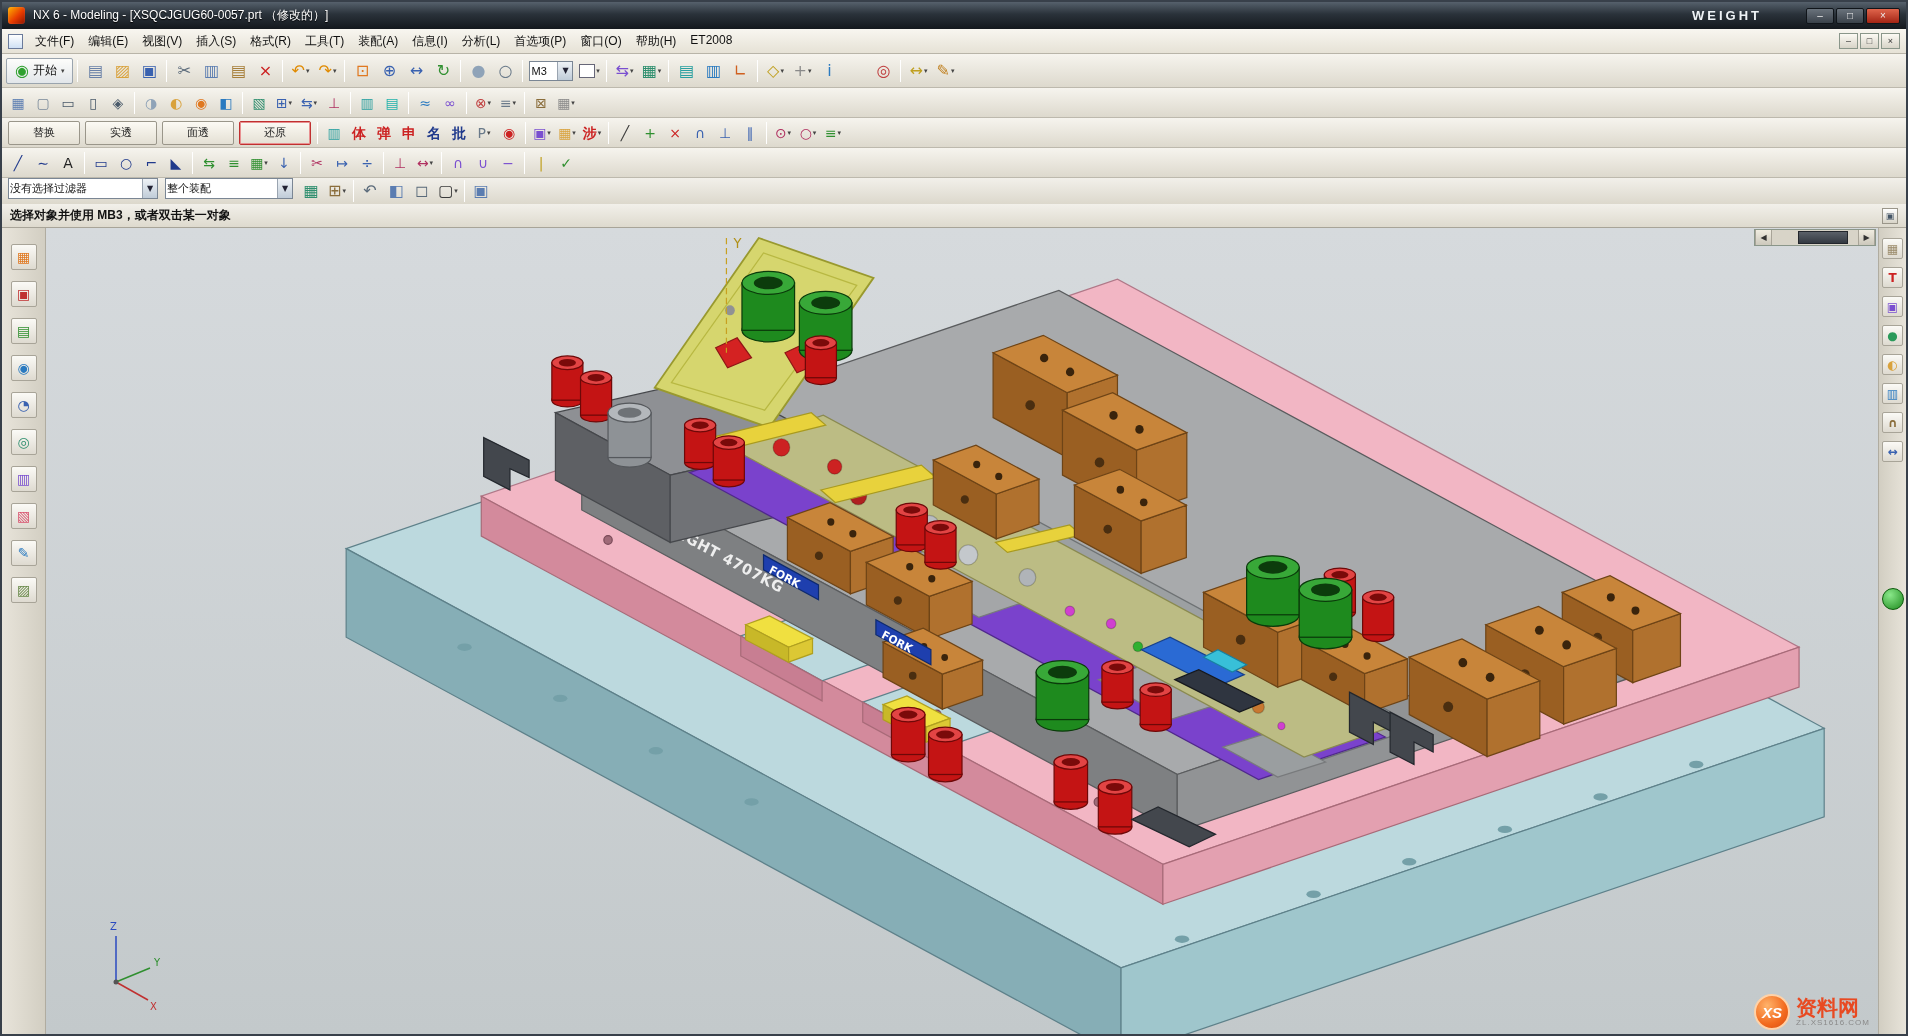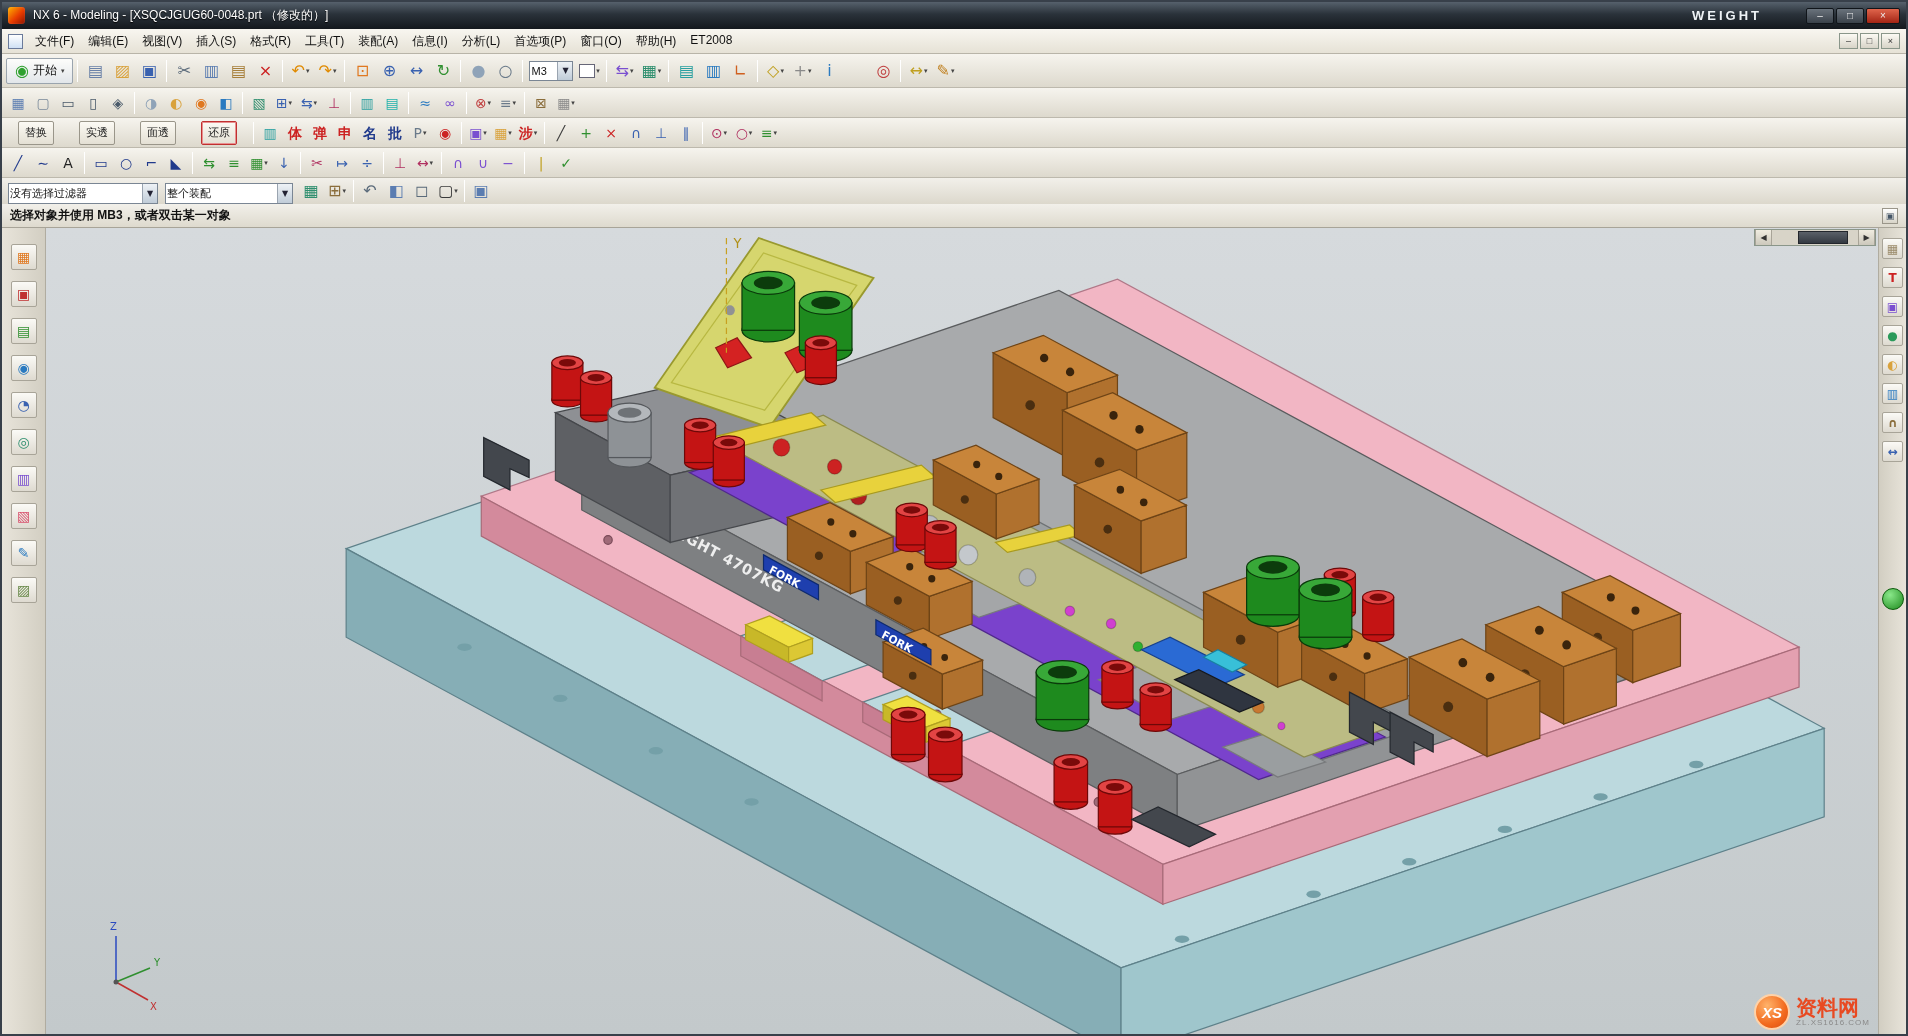--- a/index.html
+++ b/index.html
@@ -23,30 +23,30 @@
 
 .toolbar-row{display:flex;align-items:center;background:linear-gradient(#f6f4ee,#ddd9cd);border-bottom:1px solid #bdb9ad;padding:1px 4px;gap:1px;flex:none}
 #row1{height:34px}
 #row2,#row3,#row4{height:30px}
 .tbtn{height:26px;min-width:26px;display:inline-flex;align-items:center;justify-content:center;background:transparent;border:1px solid transparent;border-radius:2px;gap:1px;font-family:inherit}
 #row2 .tbtn,#row3 .tbtn,#row4 .tbtn{height:24px;min-width:24px}
 .tbtn .g{font-family:"DejaVu Sans",sans-serif;font-size:16px;line-height:1}
 #row2 .g,#row3 .g,#row4 .g{font-size:14px}
 .caret{font-size:7px;color:#444;font-family:"DejaVu Sans",sans-serif}
 .tsep{width:1px;height:22px;background:#aeaa9e;border-right:1px solid #fff;margin:0 3px;flex:none}
-.tbtn.txt{font-size:11px;padding:0 6px;border:1px solid #9a968a;background:linear-gradient(#fcfaf4,#e4e0d4);margin:0 12px;color:#222}
+.tbtn.txt{font-size:11px;padding:0 24px;border:1px solid #9a968a;background:linear-gradient(#fcfaf4,#e4e0d4);margin:0 2px;color:#222}
 .tbtn.txt.active{border:1px solid #c03030;box-shadow:inset 0 0 0 1px #e89090}
 .tbtn.cn .g{font-size:17px;font-weight:bold;font-family:inherit}
 .tbtn.start-btn{padding:0 8px;font-size:12px;border:1px solid #9aa4ae;background:linear-gradient(#fdfdfb,#e2e6ea);gap:4px;color:#111}
 .combo{display:inline-flex;align-items:center;height:20px;border:1px solid #7a8694;background:#fff;margin:0 2px}
 .combo .val{font-size:11px;padding:0 1px;min-width:18px;color:#111;white-space:nowrap}
 .combo .cbtn{width:15px;height:100%;background:linear-gradient(#eef2f6,#c0ccd8);border-left:1px solid #9aa4b0;font-size:8px;display:flex;align-items:center;justify-content:center;color:#223;font-family:"DejaVu Sans",sans-serif}
 .swatch{width:16px;height:14px;border:1px solid #667;background:#fff}
 
-.selbar{height:26px;background:linear-gradient(#f2f0ea,#dcd8cc);border-bottom:1px solid #b0ac a0;display:flex;align-items:flex-end;padding:0 4px;gap:3px;flex:none}
+.selbar{height:26px;background:linear-gradient(#f2f0ea,#dcd8cc);border-bottom:1px solid #b0ac a0;display:flex;align-items:flex-start;padding:0 4px;gap:3px;flex:none}
 .selbar .combo{height:21px}
 
 .promptbar{height:24px;background:linear-gradient(#f2f0ea,#dedace);border-bottom:1px solid #a8a498;display:flex;align-items:center;padding:0 8px;font-size:12px;font-weight:bold;color:#111;flex:none}
 .flex1{flex:1}
 .pb-icon{width:16px;height:16px;border:1px solid #9a968a;background:linear-gradient(#fff,#d8d4c8);font-size:9px;display:flex;align-items:center;justify-content:center;color:#456}
 
 .main{flex:1;display:flex;min-height:0}
 .lstrip{width:44px;background:linear-gradient(90deg,#e8e4da,#d2cec2);border-right:1px solid #b0aca0;display:flex;flex-direction:column;align-items:center;padding-top:16px;gap:11px;flex:none}
 .rstrip{width:28px;background:linear-gradient(270deg,#e8e4da,#d2cec2);border-left:1px solid #b0aca0;display:flex;flex-direction:column;align-items:center;padding-top:10px;gap:8px;flex:none}
 .strip-icon{width:26px;height:26px;border:1px solid #a8a498;background:linear-gradient(#fbfaf6,#dedad0);display:flex;align-items:center;justify-content:center;border-radius:2px}
@@ -68,21 +68,21 @@
 .wm-text .t1{font-size:21px;font-weight:bold;color:#e84a22}
 .wm-text .t2{font-size:8px;color:#8a8a8a;letter-spacing:1px}
 </style>
 </head>
 <body>
 
 <div class="app">
 
   <div class="titlebar">
     <span class="nx-logo"></span>
-    <span class="title-text">NX 6 - Modeling - [XSQCJGUG60-0048.prt （修改的）]</span>
+    <span class="title-text">NX 6 - Modeling - [XSQCJGUG60-0057.prt （修改的）]</span>
     <span class="brand">WEIGHT</span>
     <span class="winbtns">
       <span class="wbtn">–</span>
       <span class="wbtn">□</span>
       <span class="wbtn close">×</span>
     </span>
   </div>
 
   <div class="menubar">
     <span class="doc-ic"></span>

